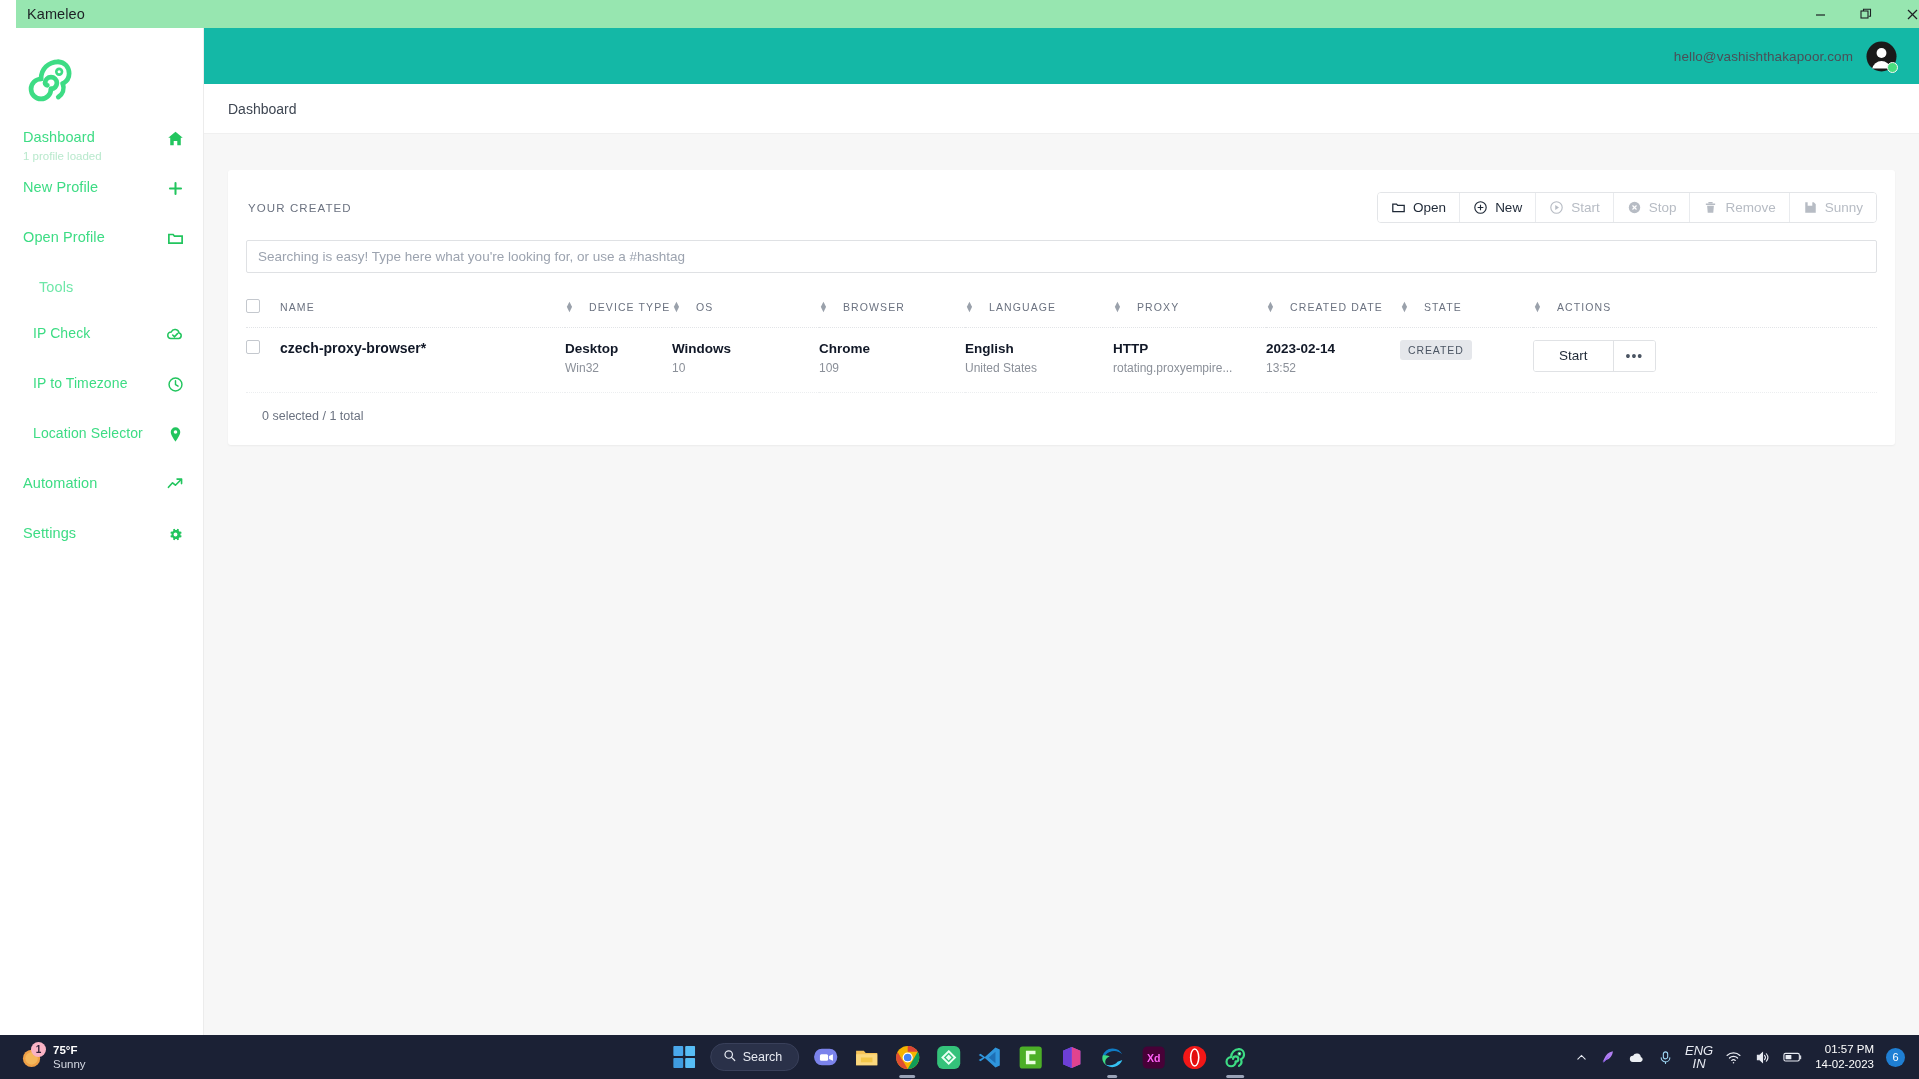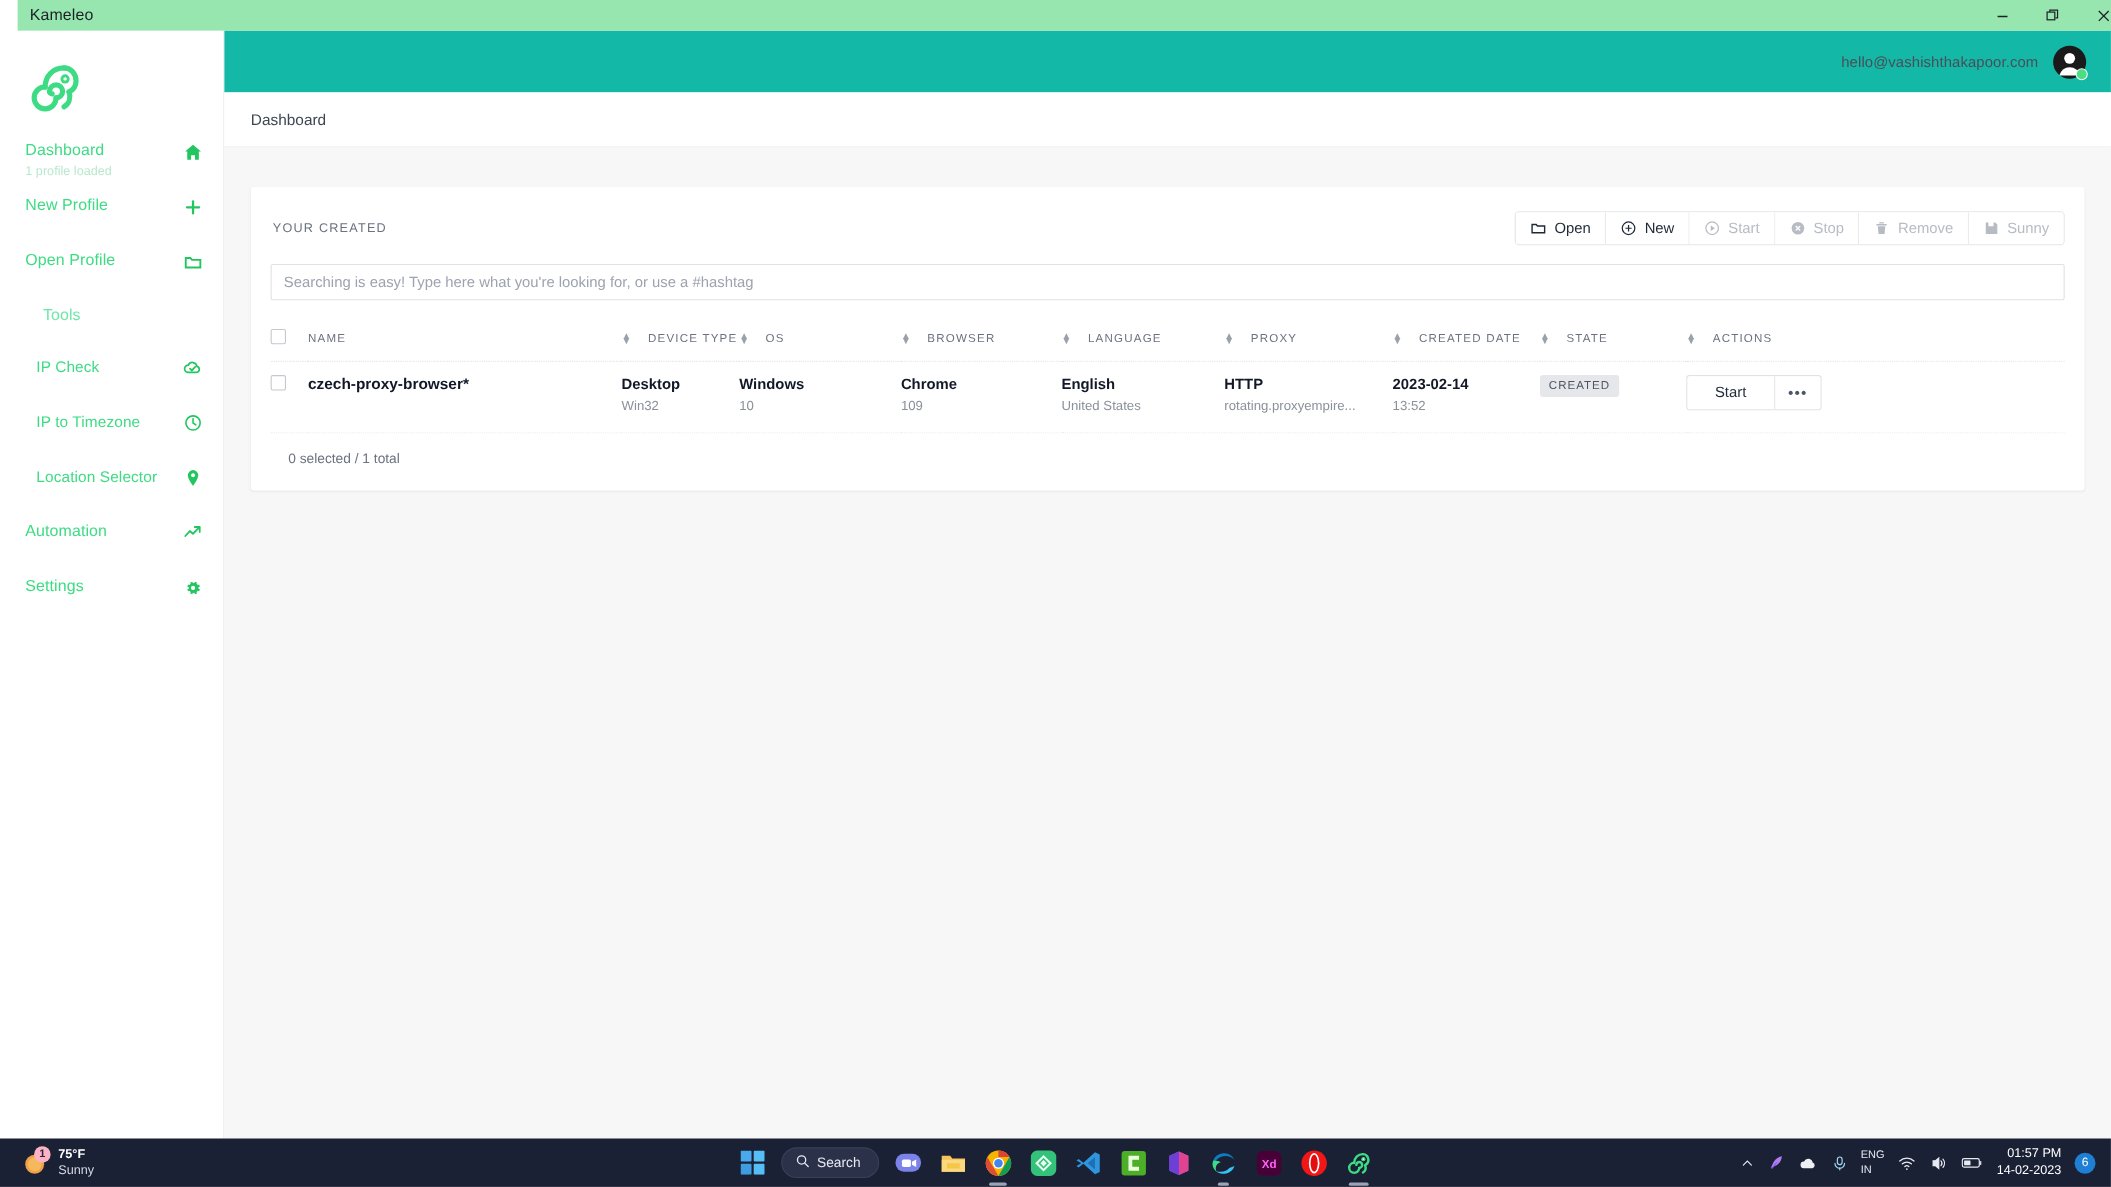--- a/index.html
+++ b/index.html
@@ -194,21 +194,21 @@
     display: flex; align-items: center; gap: 7px; height: 28px; padding: 0 16px 0 12px;
     background: #2a3149; border-radius: 14px; color: #e7eaf2; font-size: 12.5px;
     cursor: pointer; border: 1px solid #39405a;
   }
 
   .tray {
     position: absolute; right: 0; display: flex; align-items: center; gap: 12px;
     padding-right: 14px; height: 44px;
   }
   .tray-item { display: flex; align-items: center; justify-content: center; color: #e7eaf2; cursor: pointer; }
-  .lang { display: flex; flex-direction: column; align-items: flex-start; line-height: 13px; color: #e7eaf2; font-size: 10px; cursor: pointer; }
+  .lang { display: flex; flex-direction: column; align-items: center; line-height: 13px; color: #e7eaf2; font-size: 13px; cursor: pointer; font-style: italic; }
   .clock { display: flex; flex-direction: column; align-items: flex-end; line-height: 15px; color: #fff; font-size: 11.5px; cursor: pointer; }
   .notif {
     width: 19px; height: 19px; border-radius: 50%; background: #1f7fd4; color: #fff;
     font-size: 11px; display: flex; align-items: center; justify-content: center; cursor: pointer;
   }
 </style>
 </head>
 <body>
 
 <div class="app">

